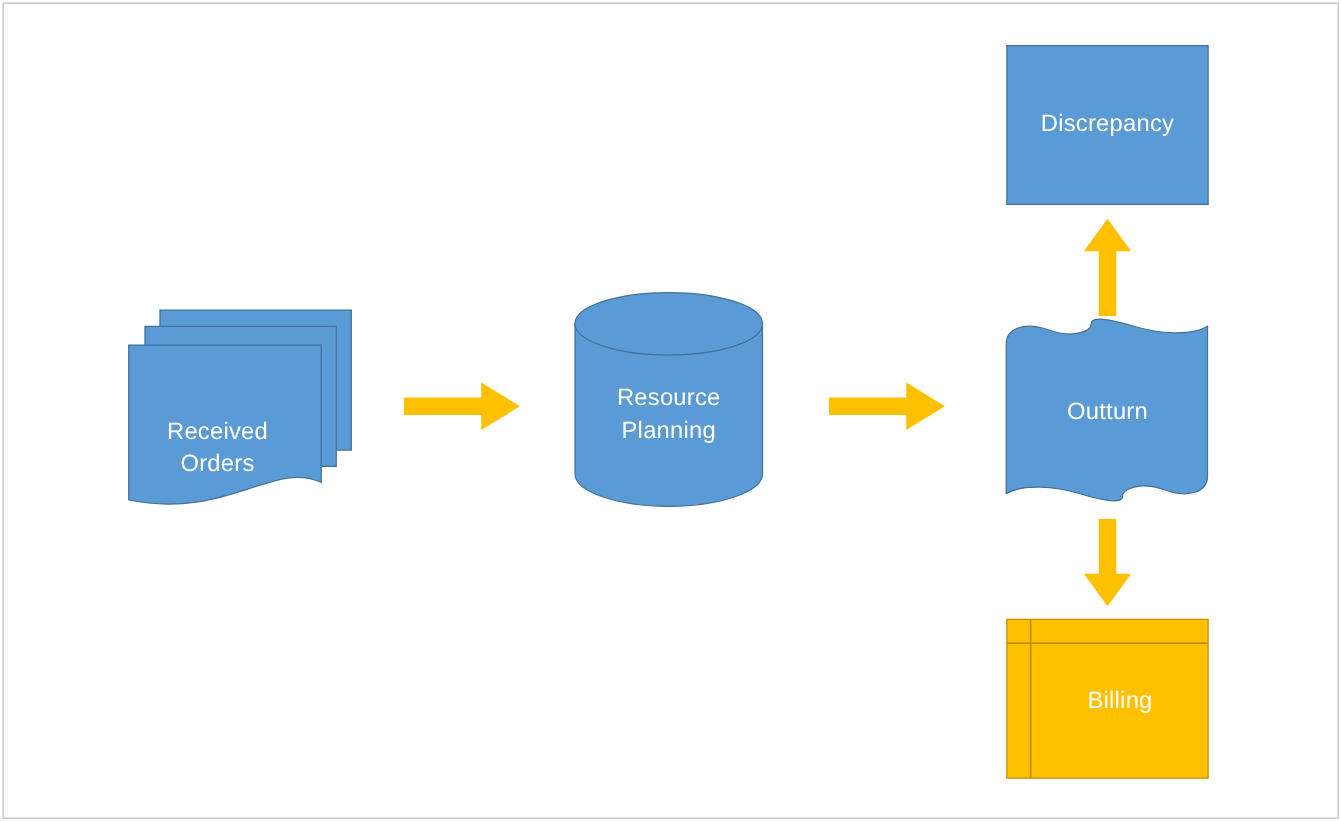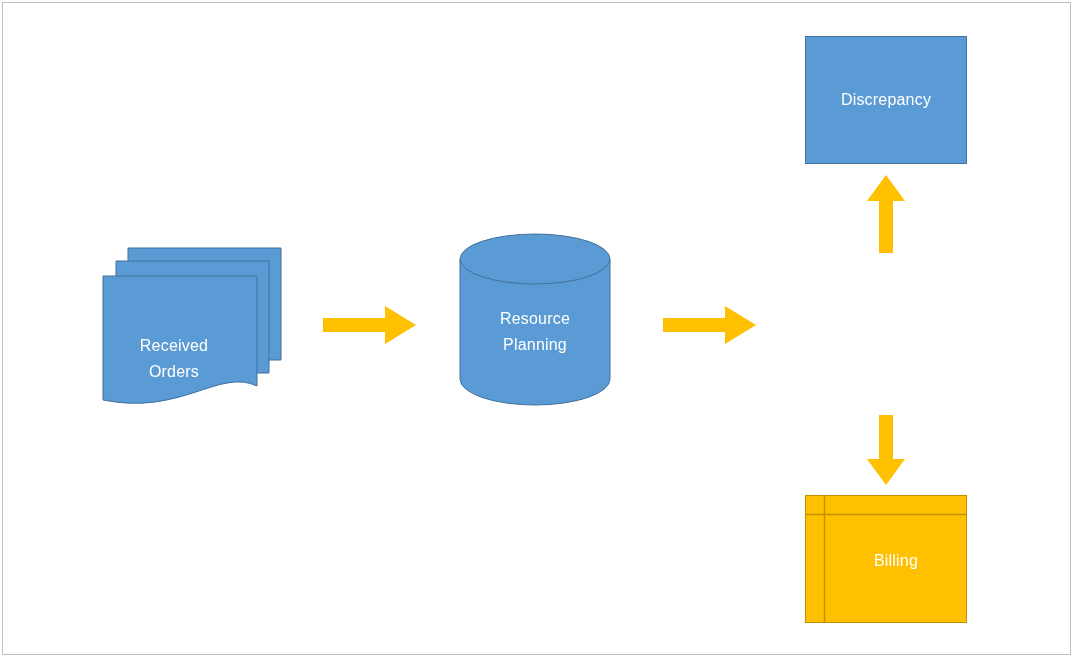--- a/index.html
+++ b/index.html
@@ -28,21 +28,21 @@
   .node svg {
     display: block;
     overflow: visible;
   }
   .node-label {
     position: absolute;
     left: 0;
     right: 0;
     text-align: center;
     color: #ffffff;
-    font-size: 16px;
+    font-size: 19px;
     line-height: 26px;
     font-family: "Liberation Sans", sans-serif;
     letter-spacing: 0.2px;
     white-space: pre-line;
     pointer-events: none;
   }
   .arrow {
     position: absolute;
   }
   .arrow svg { display: block; }
@@ -78,20 +78,36 @@
 Planning</div>
   </div>
 
   <div class="node" style="left:802px; top:33px; width:162px; height:128px;">
     <svg width="162" height="128" viewBox="0 0 162 128">
       <rect x="0.5" y="0.5" width="161" height="127" fill="#5B9BD5" stroke="#41719C" stroke-width="1"></rect>
     </svg>
     <div class="node-label" style="top:51px;">Discrepancy</div>
   </div>
 
+  <div class="node" style="left:802px; top:258px; width:162px; height:136px;">
+    <svg width="162" height="136" viewBox="0 0 162 136">
+      <path d="M 0 14
+               C 0 2, 14 -4, 34 3
+               C 54 10, 68 4, 68 -2
+               C 68 -8, 82 -6, 102 0
+               C 122 6, 148 8, 161 0
+               L 161 120
+               C 161 132, 147 138, 127 131
+               C 107 124, 93 130, 93 136
+               C 93 142, 79 140, 59 134
+               C 39 128, 13 126, 0 134
+               Z" fill="#5B9BD5" stroke="#41719C" stroke-width="1"></path>
+    </svg>
+    <div class="node-label" style="top:56px;">Outturn</div>
+  </div>
 
   <div class="node" style="left:802px; top:492px; width:162px; height:128px;">
     <svg width="162" height="128" viewBox="0 0 162 128">
       <rect x="0.5" y="0.5" width="161" height="127" fill="#FFC000" stroke="#BF9000" stroke-width="1"></rect>
       <line x1="0.5" y1="19.5" x2="161.5" y2="19.5" stroke="#BF9000" stroke-width="1.4"></line>
       <line x1="19.5" y1="0.5" x2="19.5" y2="127.5" stroke="#BF9000" stroke-width="1.4"></line>
     </svg>
     <div class="node-label" style="top:53px; left:20px;">Billing</div>
   </div>
 

